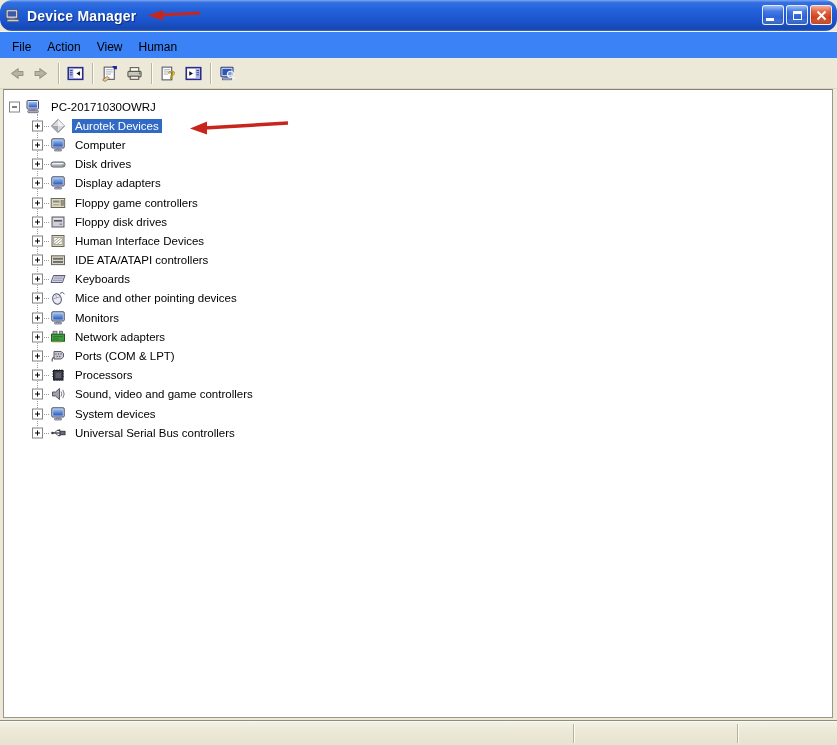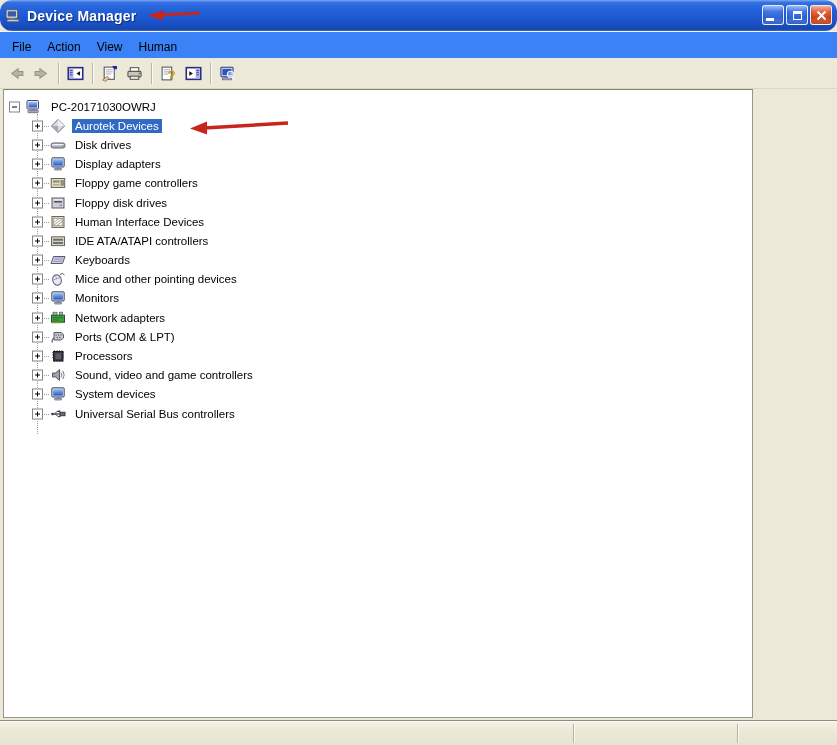--- a/index.html
+++ b/index.html
@@ -63,21 +63,21 @@
     border:1px solid transparent; border-radius:2px;
   }
   .tb-btn svg { width:17px; height:17px; }
   .tb-sep {
     width:1px; height:21px; background:#b9b6a3; margin:0 4px;
     box-shadow:1px 0 0 #fbfaf3;
   }
 
   
   .treepanel {
-    position:absolute; top:89px; left:3px; width:750px; height:629px;
+    position:absolute; top:89px; left:3px; width:830px; height:629px;
     background:#fff;
     border:1px solid #9a978a;
     border-top-color:#84826f;
     overflow:hidden;
   }
   .tree { position:relative; padding-top:7px; font-size:11.5px; color:#000; }
   .vline {
     position:absolute; left:33px; top:24px; height:320px; width:0;
     border-left:1px dotted #9c9c9c;
   }
@@ -379,20 +379,28 @@
           <span class="expand-box plus"></span>
           <svg class="node-icon">
             <use href="#ic-diamond"></use>
           </svg>
           <span class="row-label selected">Aurotek Devices</span>
         </div>
         <div class="tree-row child-row">
           <span class="row-stub"></span>
           <span class="expand-box plus"></span>
           <svg class="node-icon">
+            <use href="#ic-monitor"></use>
+          </svg>
+          <span class="row-label">Computer</span>
+        </div>
+        <div class="tree-row child-row">
+          <span class="row-stub"></span>
+          <span class="expand-box plus"></span>
+          <svg class="node-icon">
             <use href="#ic-diskdrive"></use>
           </svg>
           <span class="row-label">Disk drives</span>
         </div>
         <div class="tree-row child-row">
           <span class="row-stub"></span>
           <span class="expand-box plus"></span>
           <svg class="node-icon">
             <use href="#ic-monitor"></use>
           </svg>

